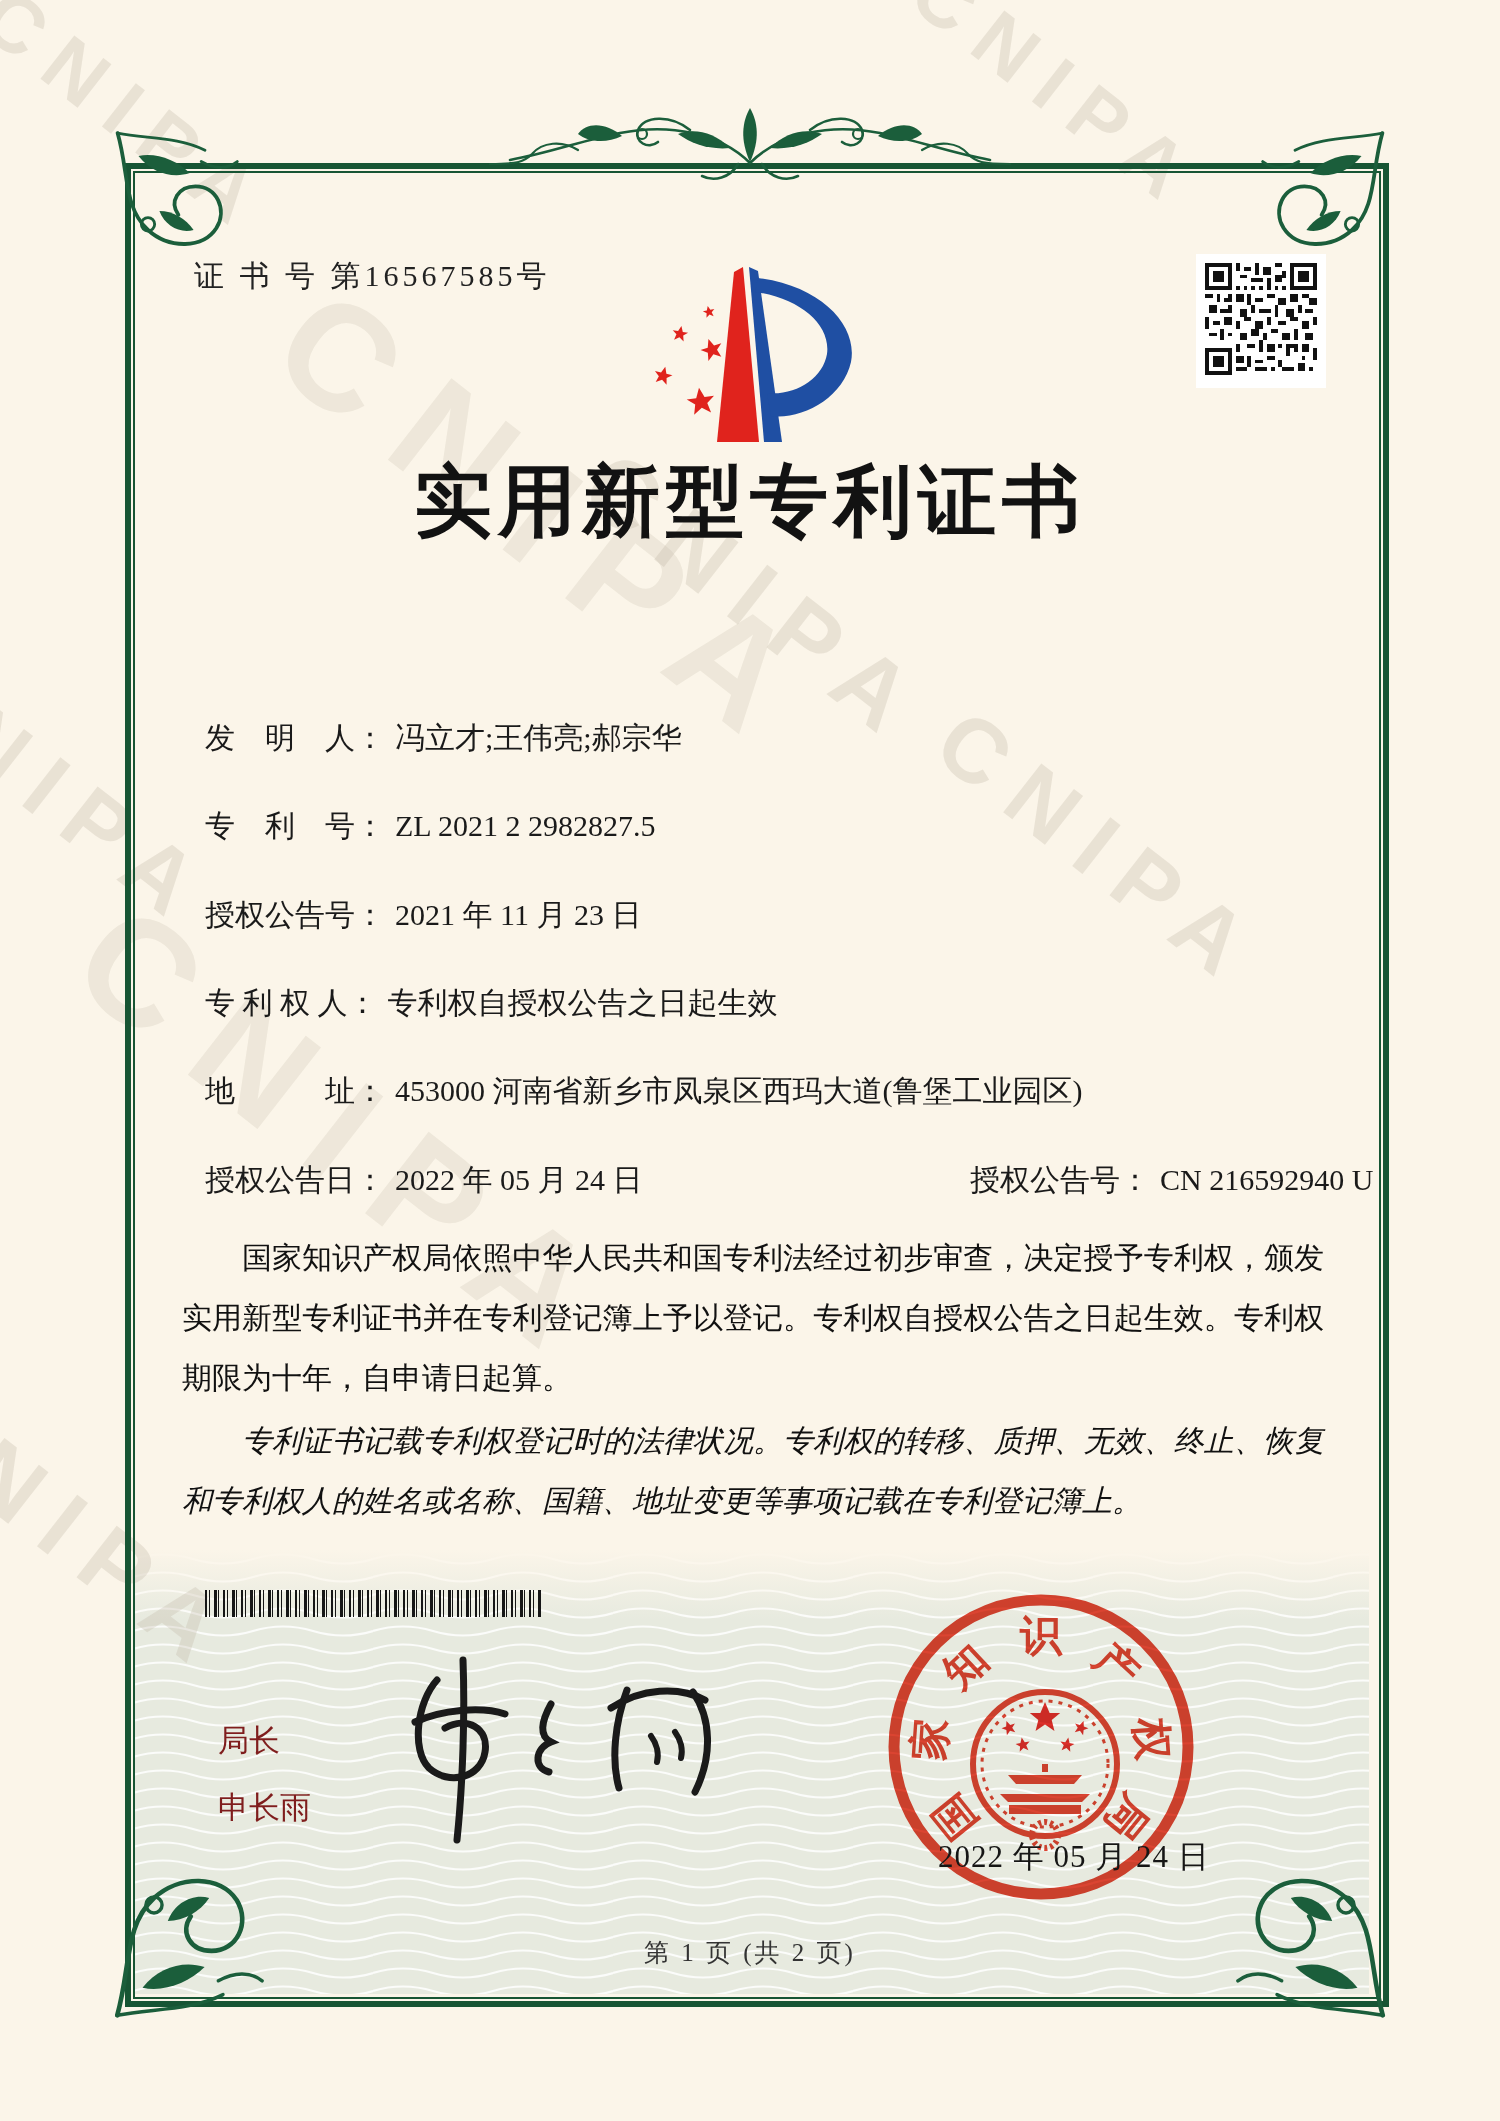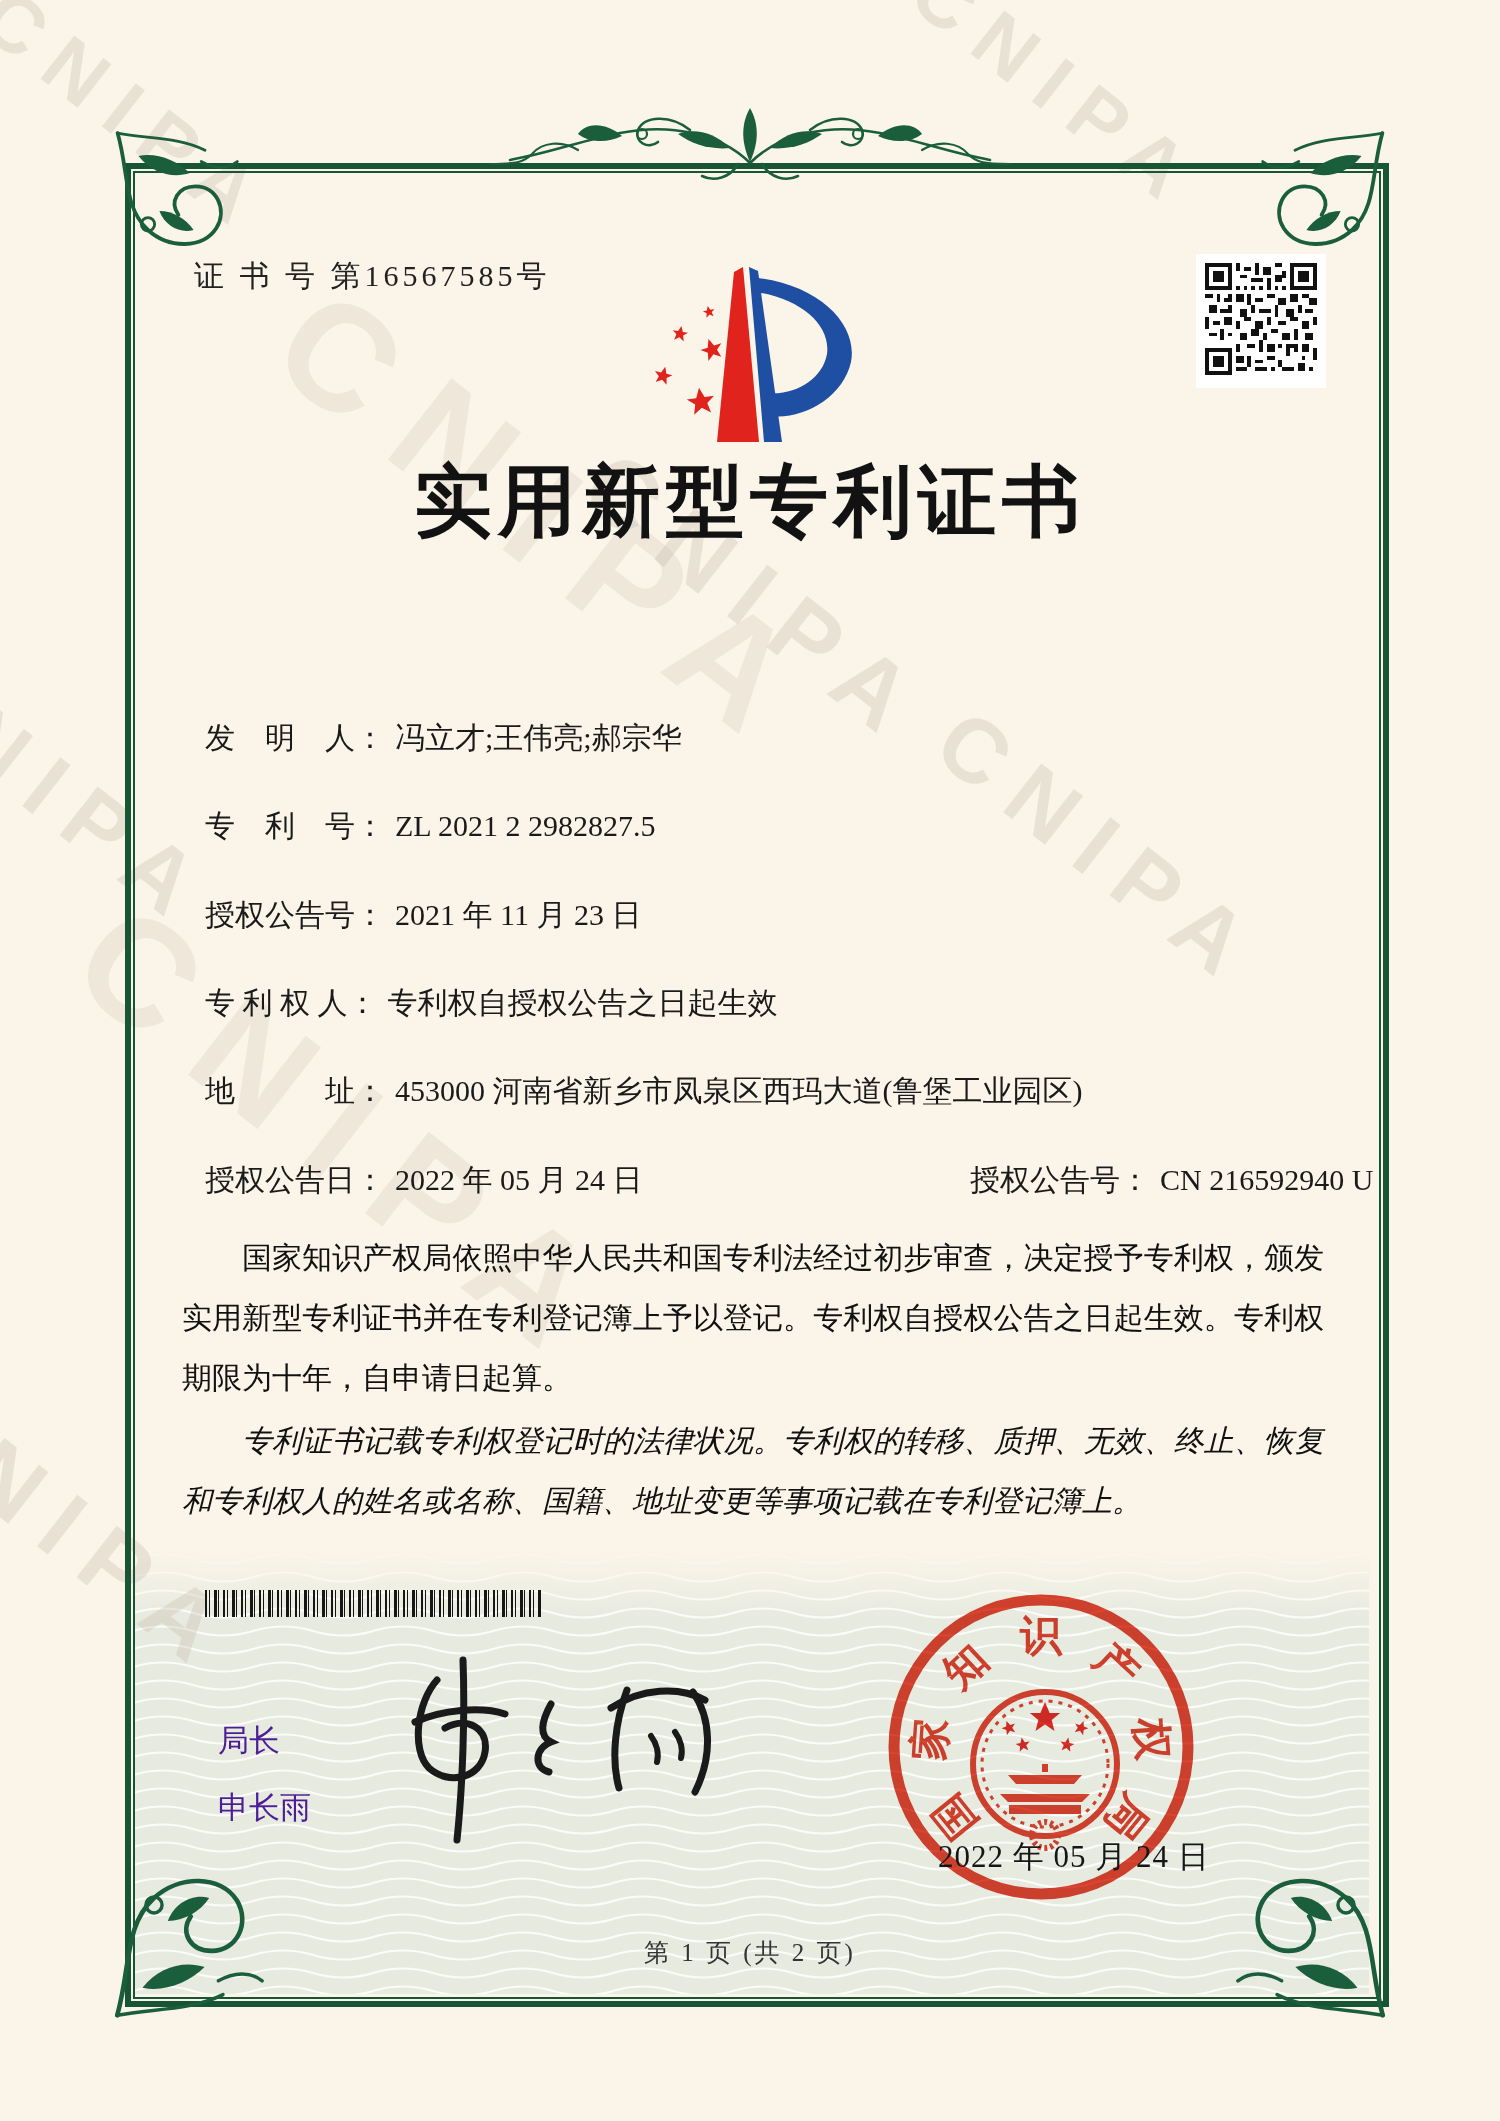--- a/index.html
+++ b/index.html
@@ -48,21 +48,21 @@
   .body-text p + p{ margin-top:3px;font-style:italic; }
   
   .barcode{ position:absolute; left:205px; top:1590px; width:336px; height:27px; z-index:5;
     background:repeating-linear-gradient(90deg,
       #161616 0 2px, transparent 2px 4px,
       #161616 4px 5px, transparent 5px 9px,
       #161616 9px 12px, transparent 12px 13px,
       #161616 13px 14px, transparent 14px 18px);
   }
   .officer{ position:absolute; left:218px; z-index:5;
-            font-family:"Liberation Sans", sans-serif; font-size:31px; color:#4c1d95; }
+            font-family:"Liberation Sans", sans-serif; font-size:31px; color:#7f1d1d; }
   .officer.t{ top:1720px; } .officer.n{ top:1780px;margin-top:7px; }
   .signature{ position:absolute; left:375px; top:1652px; z-index:5; }
   .seal{ position:absolute; left:882px; top:1588px; z-index:6; mix-blend-mode:multiply; }
   .seal-date{ position:absolute; left:938px; top:1836px; width:264px; z-index:7;
               text-align:center; font-size:31px; letter-spacing:1px; color:#161616; white-space:nowrap; }
   .page-no{ position:absolute; left:0; top:1936px; width:100%; z-index:5;
             text-align:center; font-size:25px; letter-spacing:3px; color:#333; }
   .foot-note{ position:absolute; left:0; top:2030px; width:100%; z-index:5;
               text-align:center; font-size:29px; letter-spacing:4px; color:#222; }
 </style>

